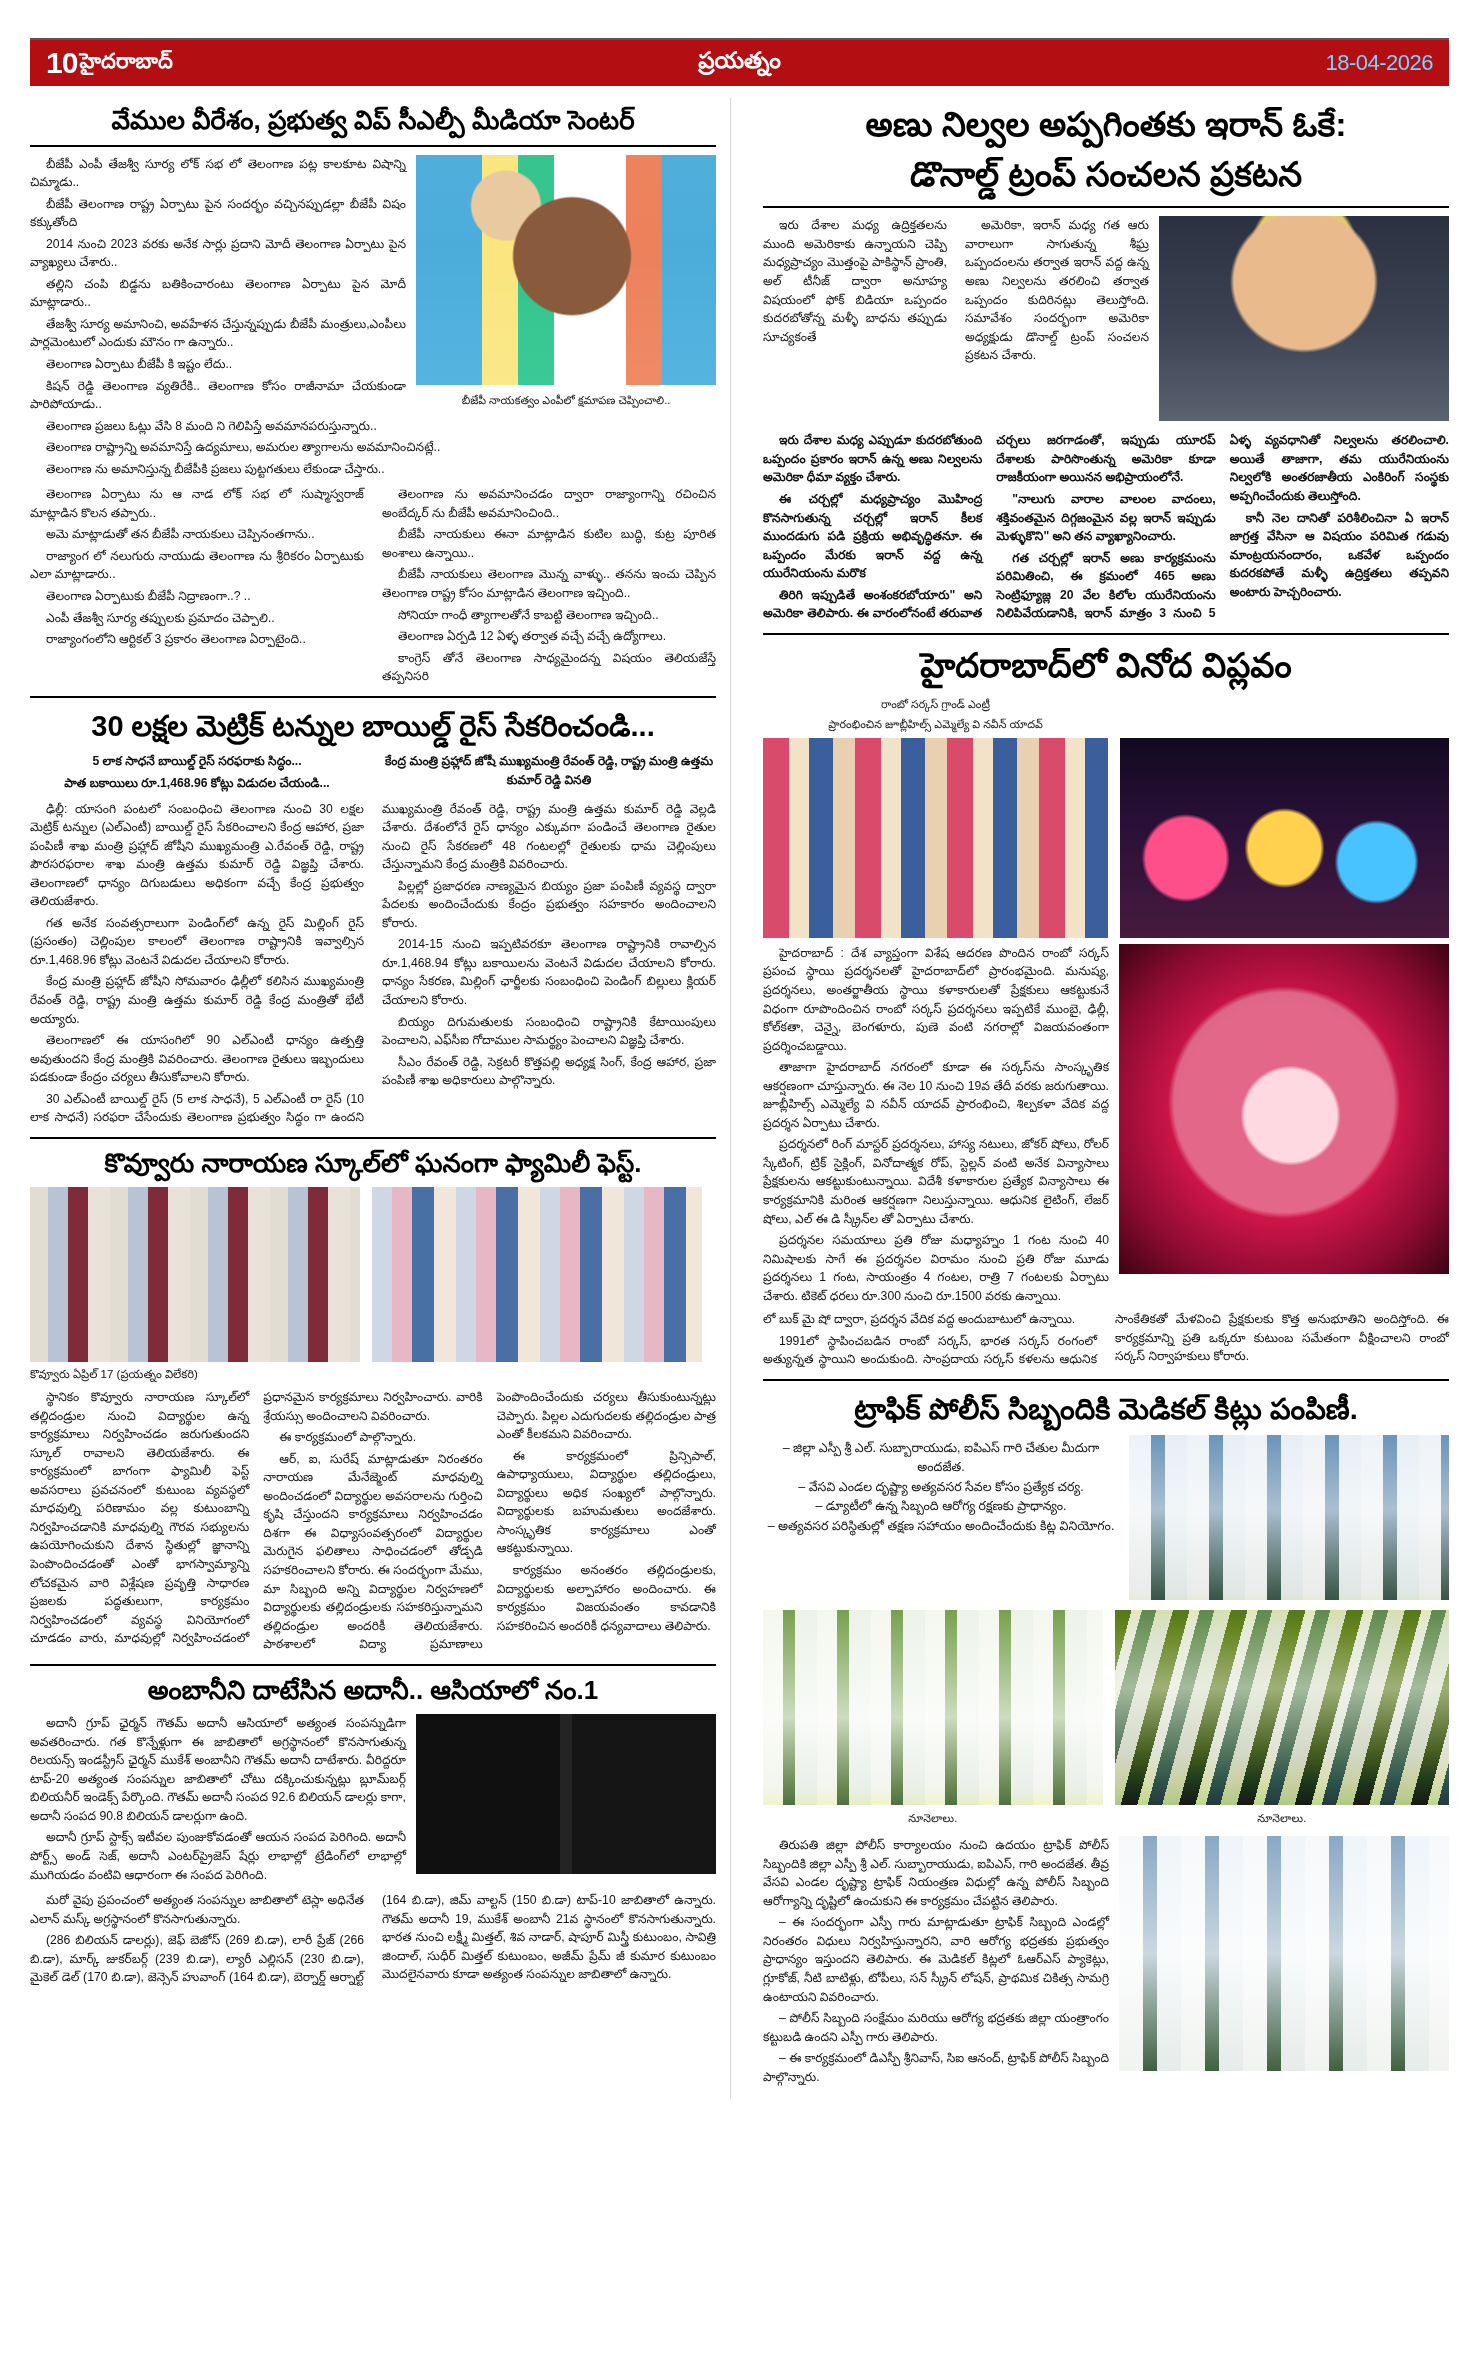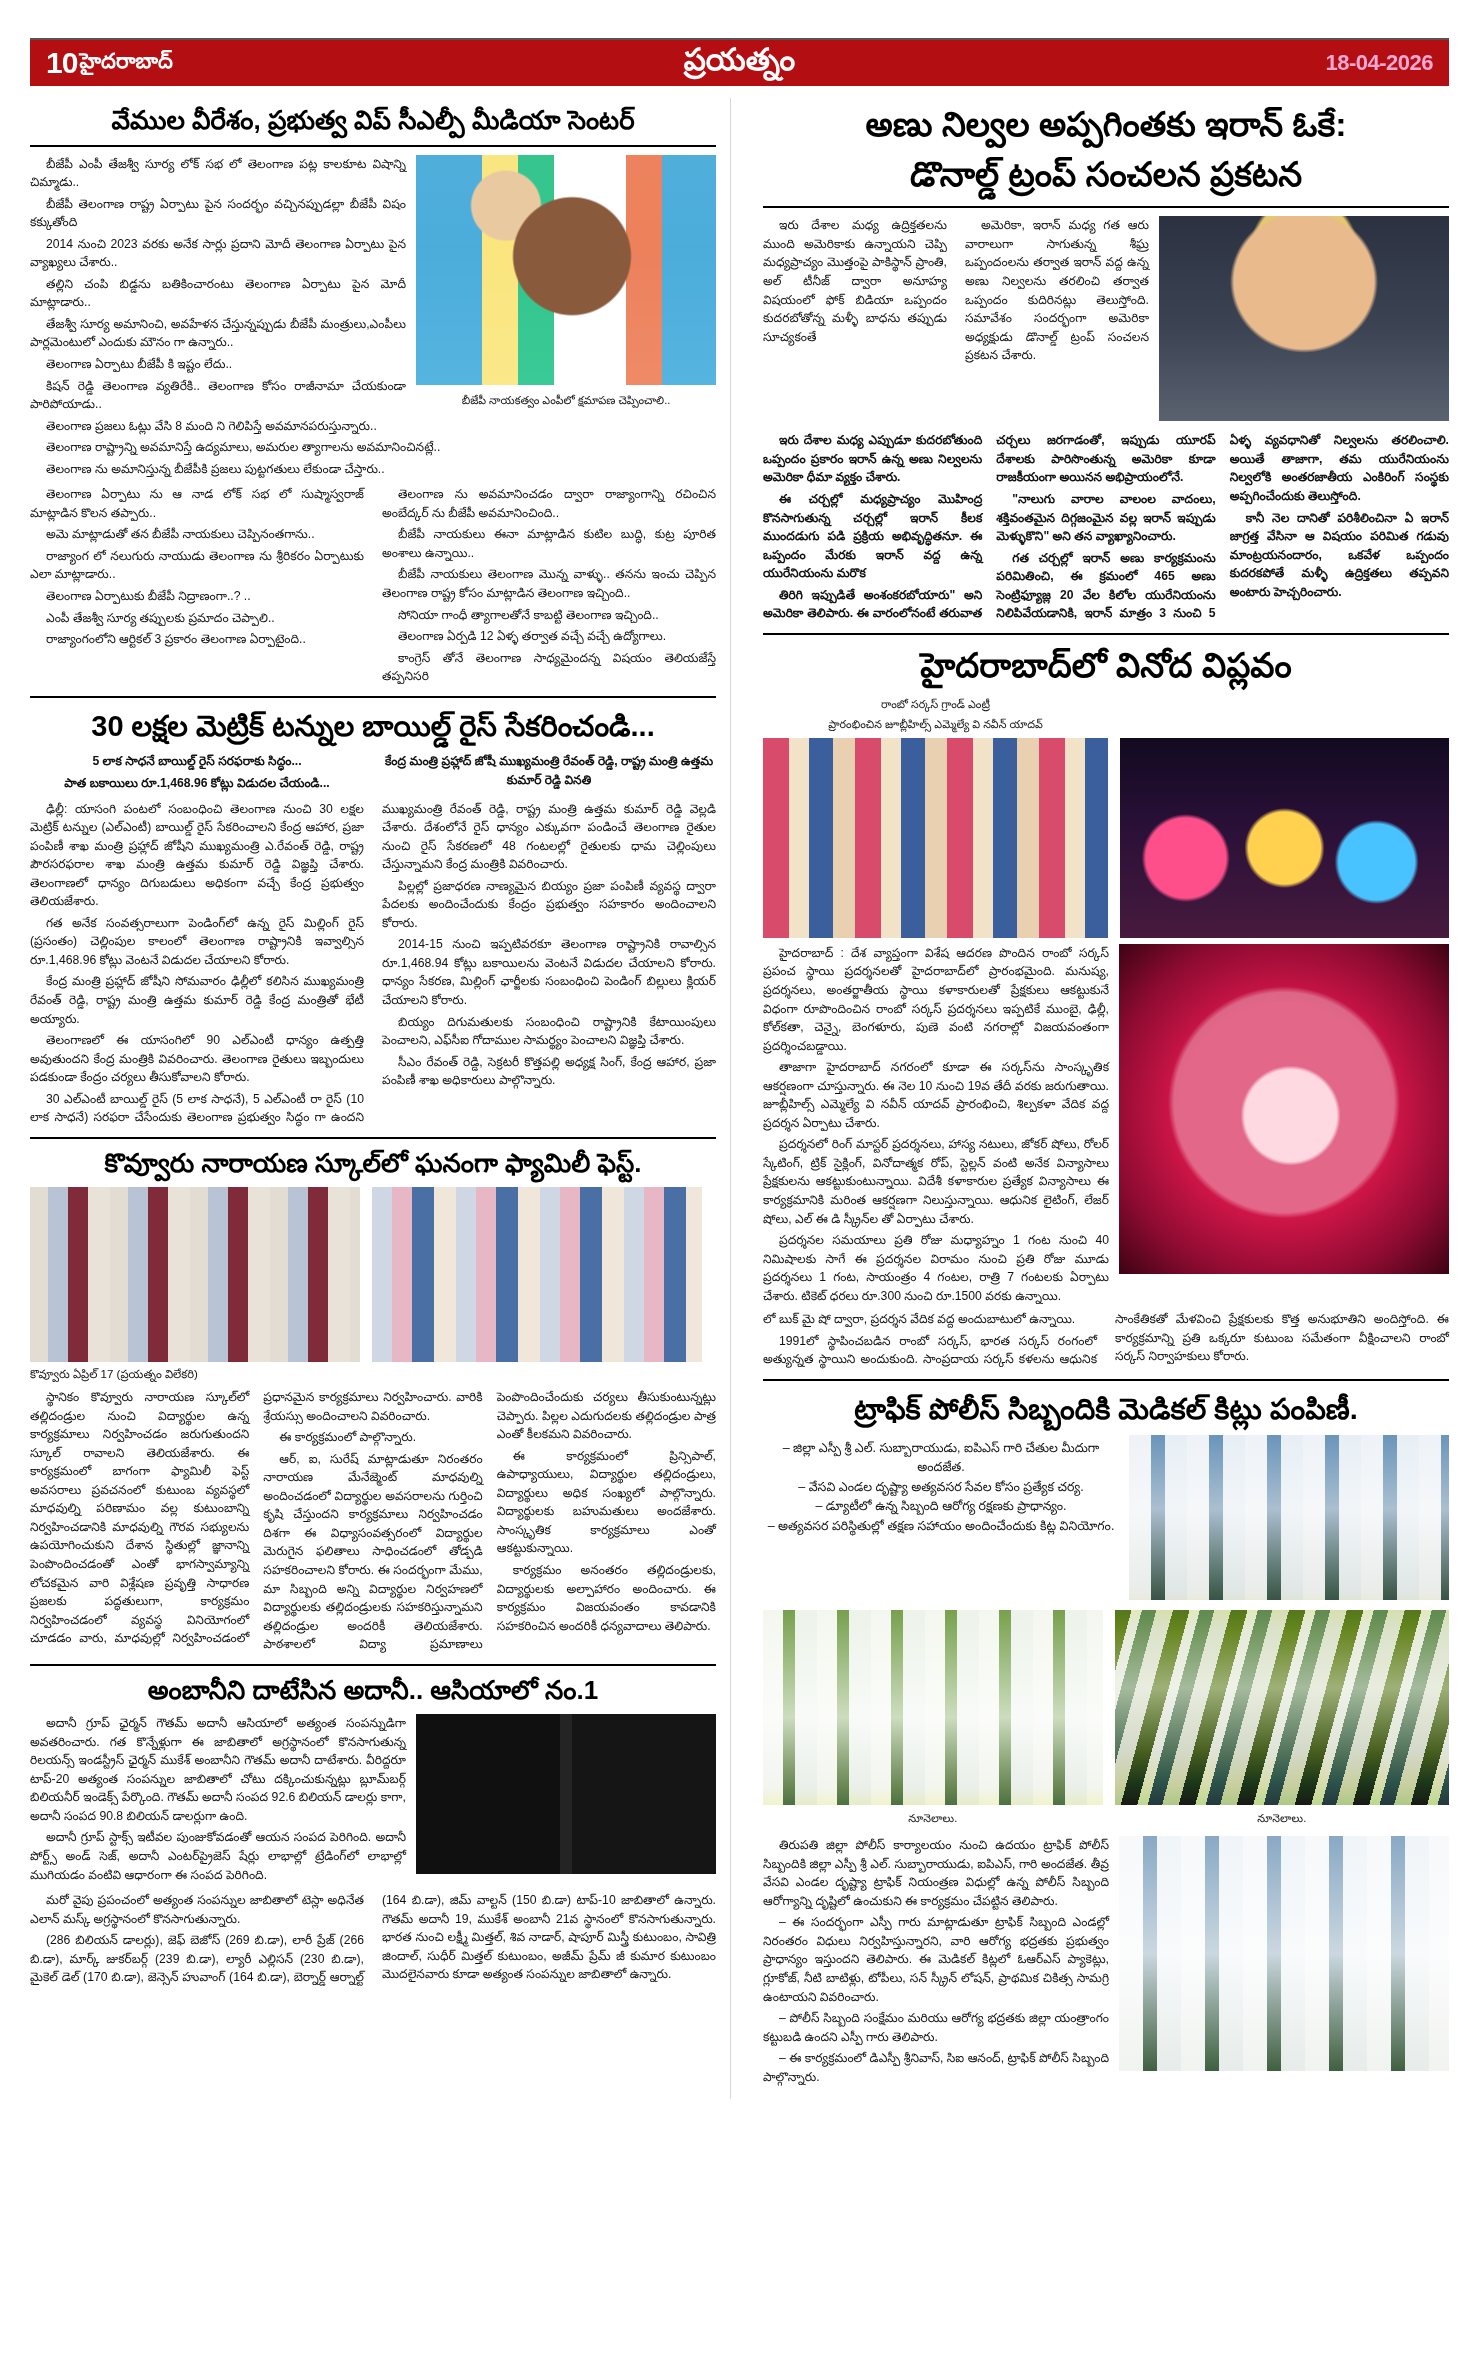--- a/index.html
+++ b/index.html
@@ -25,23 +25,23 @@
     justify-content: space-between;
     padding: 0 16px;
     border-top: 2px solid #555;
     position: relative;
   }
   .mast-left { display: flex; align-items: center; gap: 2px; color: #fff; }
   .mast-pageno { font-size: 30px; font-weight: bold; letter-spacing: -1px; }
   .mast-city { font-size: 21px; font-weight: bold; }
   .mast-center {
     position: absolute; left: 0; right: 0; text-align: center;
-    color: #fff; font-size: 31px; font-weight: bold; pointer-events: none;
-  }
-  .mast-date { color: #f9a8d4; font-size: 22px; font-weight: bold; letter-spacing: -0.5px; }
+    color: #fff; font-size: 23px; font-weight: bold; pointer-events: none;
+  }
+  .mast-date { color: #7dd3fc; font-size: 22px; font-weight: normal; letter-spacing: -0.5px; }
 
   
   .body-grid {
     display: flex;
     padding: 12px 30px 20px 30px;
     gap: 0;
   }
   .col-left { width: 700px; padding-right: 14px; }
   .col-right { width: 719px; padding-left: 32px; border-left: 1px solid #d8d8d8; }
 

